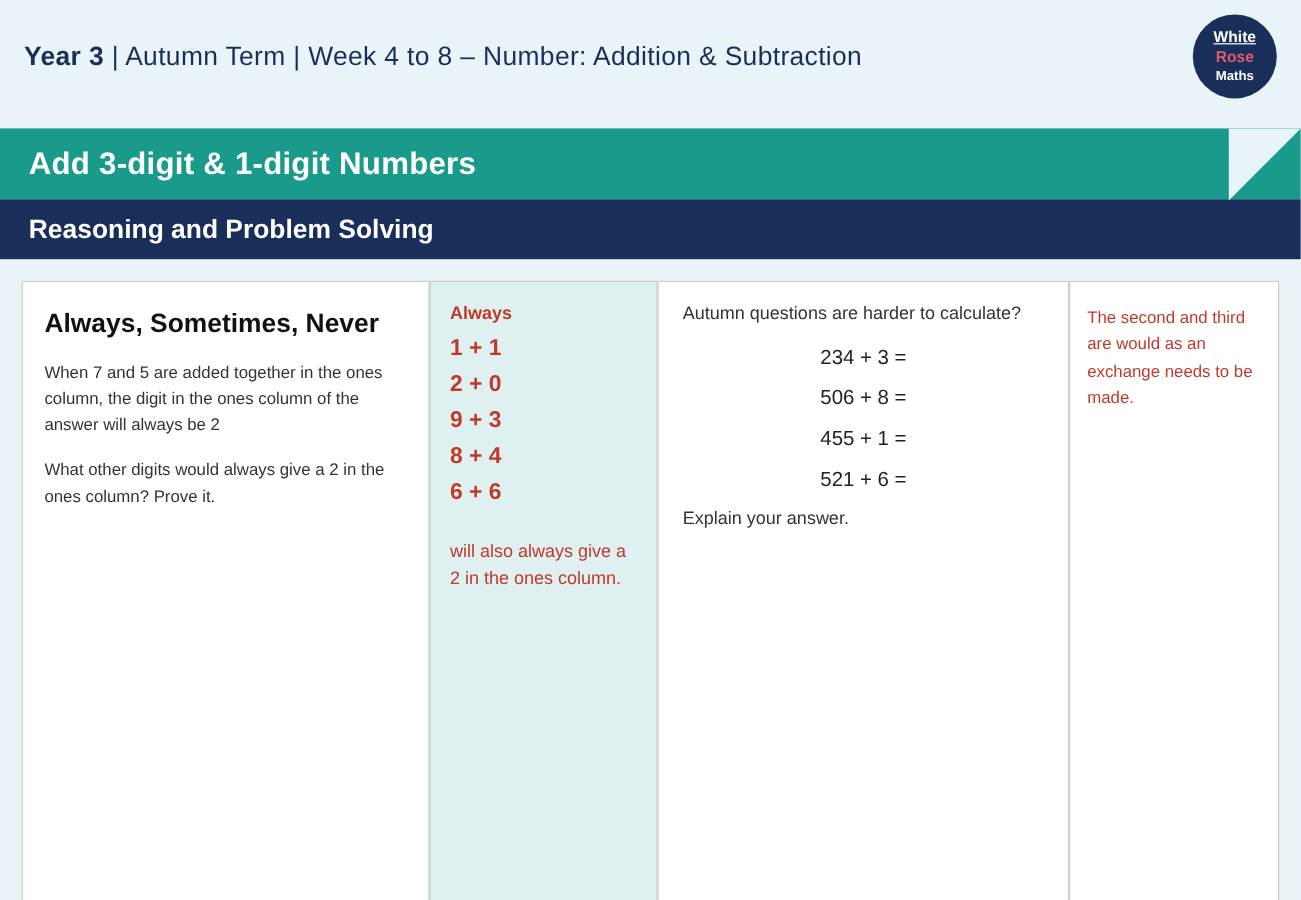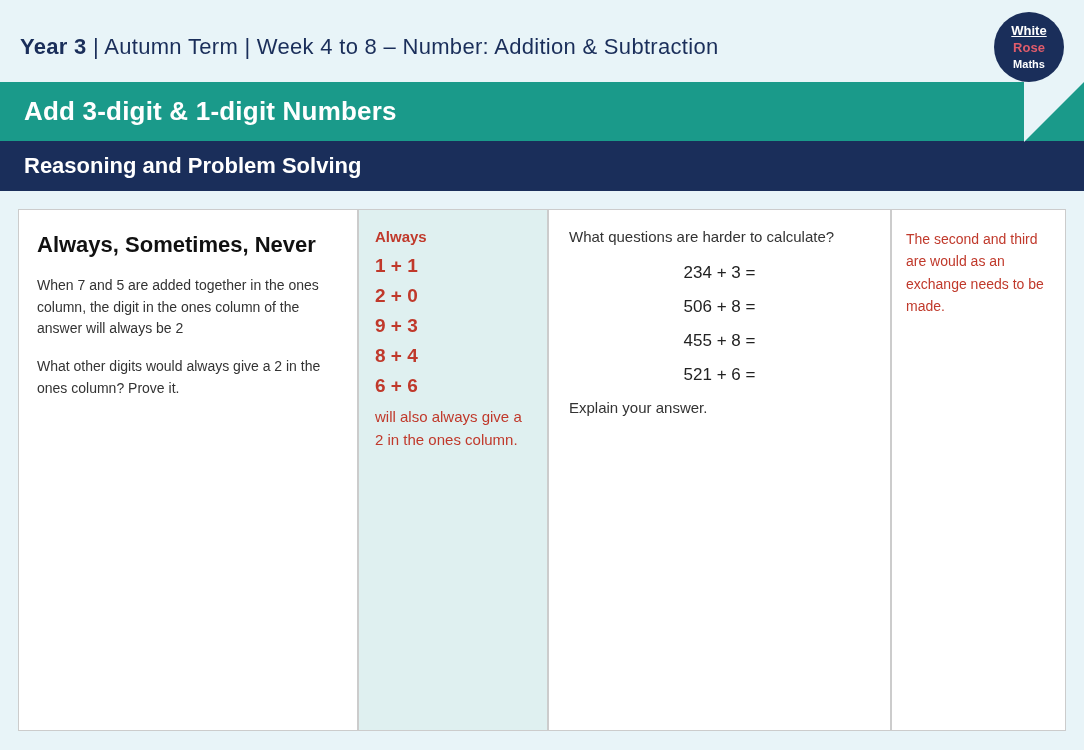--- a/index.html
+++ b/index.html
@@ -10,21 +10,21 @@
       font-family: 'Arial', sans-serif;
       overflow: hidden;
     }
 
     
     .header {
       background: #e8f4f8;
       display: flex;
       align-items: center;
       justify-content: space-between;
-      padding: 12px 20px 0 20px;
+      padding: 12px 20px 25px 20px;
     }
     .header-title {
       color: #1a2e5a;
       font-size: 22px;
       font-weight: 400;
       letter-spacing: 0.3px;
     }
     .header-title strong {
       font-weight: 700;
     }
@@ -131,21 +131,21 @@
     .middle-card .eq-item {
       color: #c0392b;
       font-size: 19px;
       font-weight: 600;
       margin-bottom: 8px;
     }
     .middle-card .answer-text {
       color: #c0392b;
       font-size: 15px;
       font-weight: 400;
-      margin-top: 8px;
+      margin-top: 26px;
       line-height: 1.55;
     }
 
     
     .right-card {
       background: white;
       border: 1px solid #ccc;
       flex: 1;
       padding: 18px 20px;
       font-size: 15px;
@@ -218,24 +218,24 @@
     <div class="always-label">Always</div>
     <div class="eq-item">1 + 1</div>
     <div class="eq-item">2 + 0</div>
     <div class="eq-item">9 + 3</div>
     <div class="eq-item">8 + 4</div>
     <div class="eq-item">6 + 6</div>
     <div class="answer-text">will also always give a 2 in the ones column.</div>
   </div>
 
   <div class="right-card">
-    <div class="question-text">What questions are harder to calculate?</div>
+    <div class="question-text">Autumn questions are harder to calculate?</div>
     <div class="equation">234 + 3 =</div>
     <div class="equation">506 + 8 =</div>
-    <div class="equation">455 + 8 =</div>
+    <div class="equation">455 + 1 =</div>
     <div class="equation">521 + 6 =</div>
     <div class="explain">Explain your answer.</div>
   </div>
 
   <div class="answer-card">
     <div class="answer-content">The second and third are would as an exchange needs to be made.</div>
   </div>
 
 </div>
 

